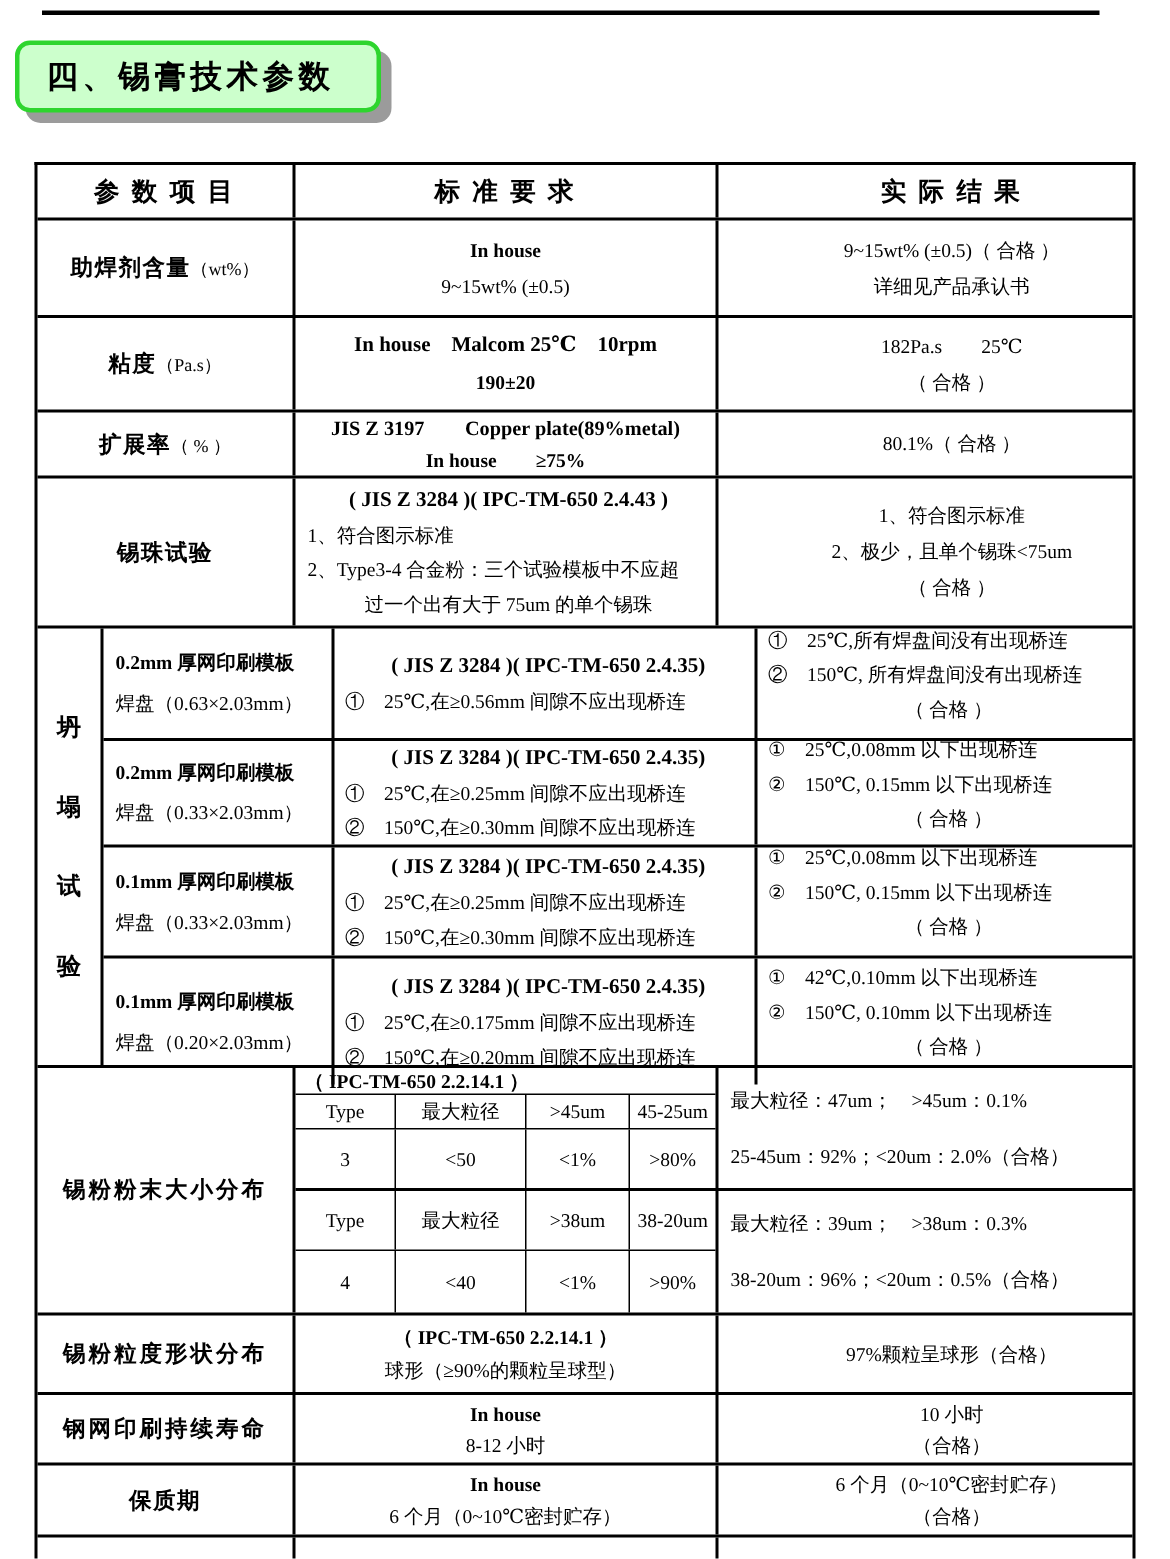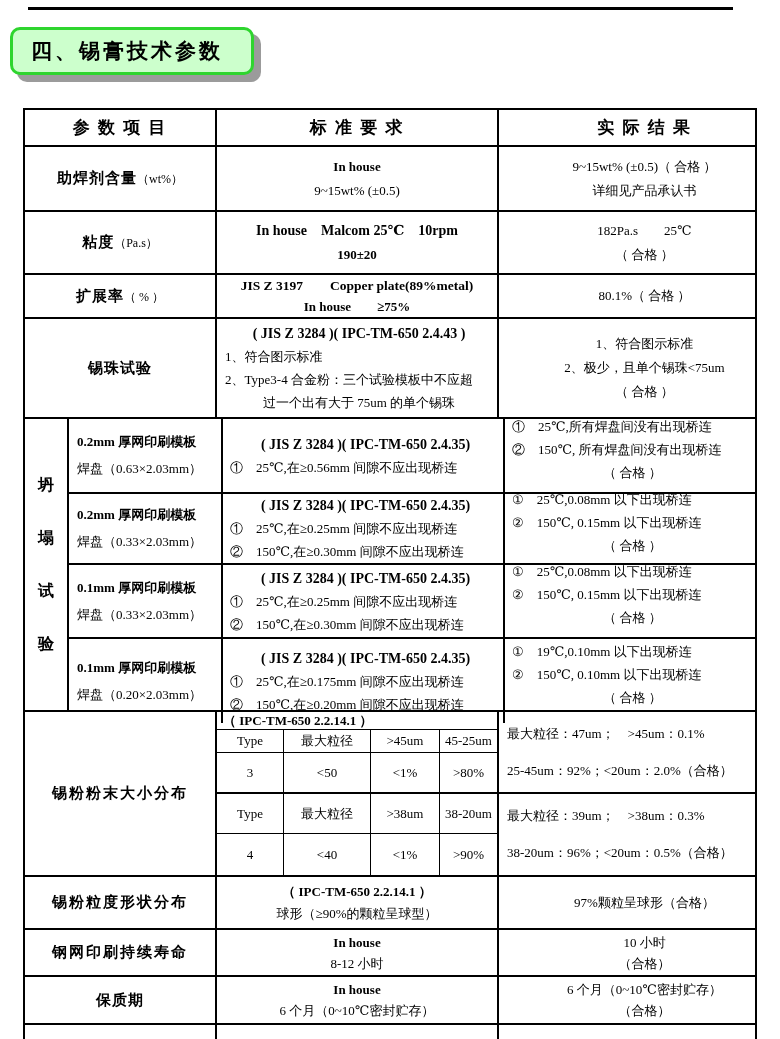--- a/index.html
+++ b/index.html
@@ -7,21 +7,21 @@
   body { position:relative; background:#ffffff; color:#000;
          font-family:"Liberation Serif","DejaVu Serif",serif; overflow:hidden; }
   .toprule { position:absolute; left:28px; top:7px; width:705px; height:3px; background:#000; }
   .titlebox { position:absolute; left:10px; top:27px; width:244px; height:48px;
     background:#ccffcc; border:3px solid #2ed52e; border-radius:10px;
     box-shadow:7px 7px 0 #9b9b9b; display:flex; align-items:center; padding-left:18px;
     font-size:21px; font-weight:bold; letter-spacing:3px; }
   .tbl { position:absolute; left:23px; top:108px; width:734px;
     border:2px solid #000; border-bottom:none; font-size:13px; }
   .row { display:flex; border-bottom:2px solid #000; }
-  .c1 { width:192px; border-right:2px solid #000; }
+  .c1 { width:172px; border-right:2px solid #000; }
   .c2 { width:282px; border-right:2px solid #000; }
   .c3 { flex:1;padding-left:35px; }
   .cell { display:flex; flex-direction:column; justify-content:center; align-items:center; text-align:center; }
   .hcell { font-size:17px; font-weight:bold; letter-spacing:2px; }
   .lbl { font-weight:bold; font-size:15px; letter-spacing:1px; }
   .unit { font-weight:normal; font-size:12px; letter-spacing:0; }
   .bold { font-weight:bold; }
   .ln { line-height:24px; }
   .leftcol { align-items:stretch; text-align:left; padding:2px 4px 2px 8px; }
   .shead { text-align:center; font-weight:bold; font-size:14px; line-height:23px; }
@@ -194,21 +194,21 @@
         <div class="sublabel">
           <div class="l1">0.1mm 厚网印刷模板</div>
           <div class="l2">焊盘（0.20×2.03mm）</div>
         </div>
         <div class="substd">
           <div class="shead">( JIS Z 3284 )( IPC-TM-650 2.4.35)</div>
           <div class="sline">①　25℃,在≥0.175mm 间隙不应出现桥连</div>
           <div class="sline">②　150℃,在≥0.20mm 间隙不应出现桥连</div>
         </div>
         <div class="subres">
-          <div class="sline">①　19℃,0.10mm 以下出现桥连</div>
+          <div class="sline">①　42℃,0.10mm 以下出现桥连</div>
           <div class="sline">②　150℃, 0.10mm 以下出现桥连</div>
           <div class="scenter">（ 合格 ）</div>
         </div>
       </div>
 
     </div>
   </div>
 
   <div class="row" style="height:165px">
     <div class="c1 cell">

